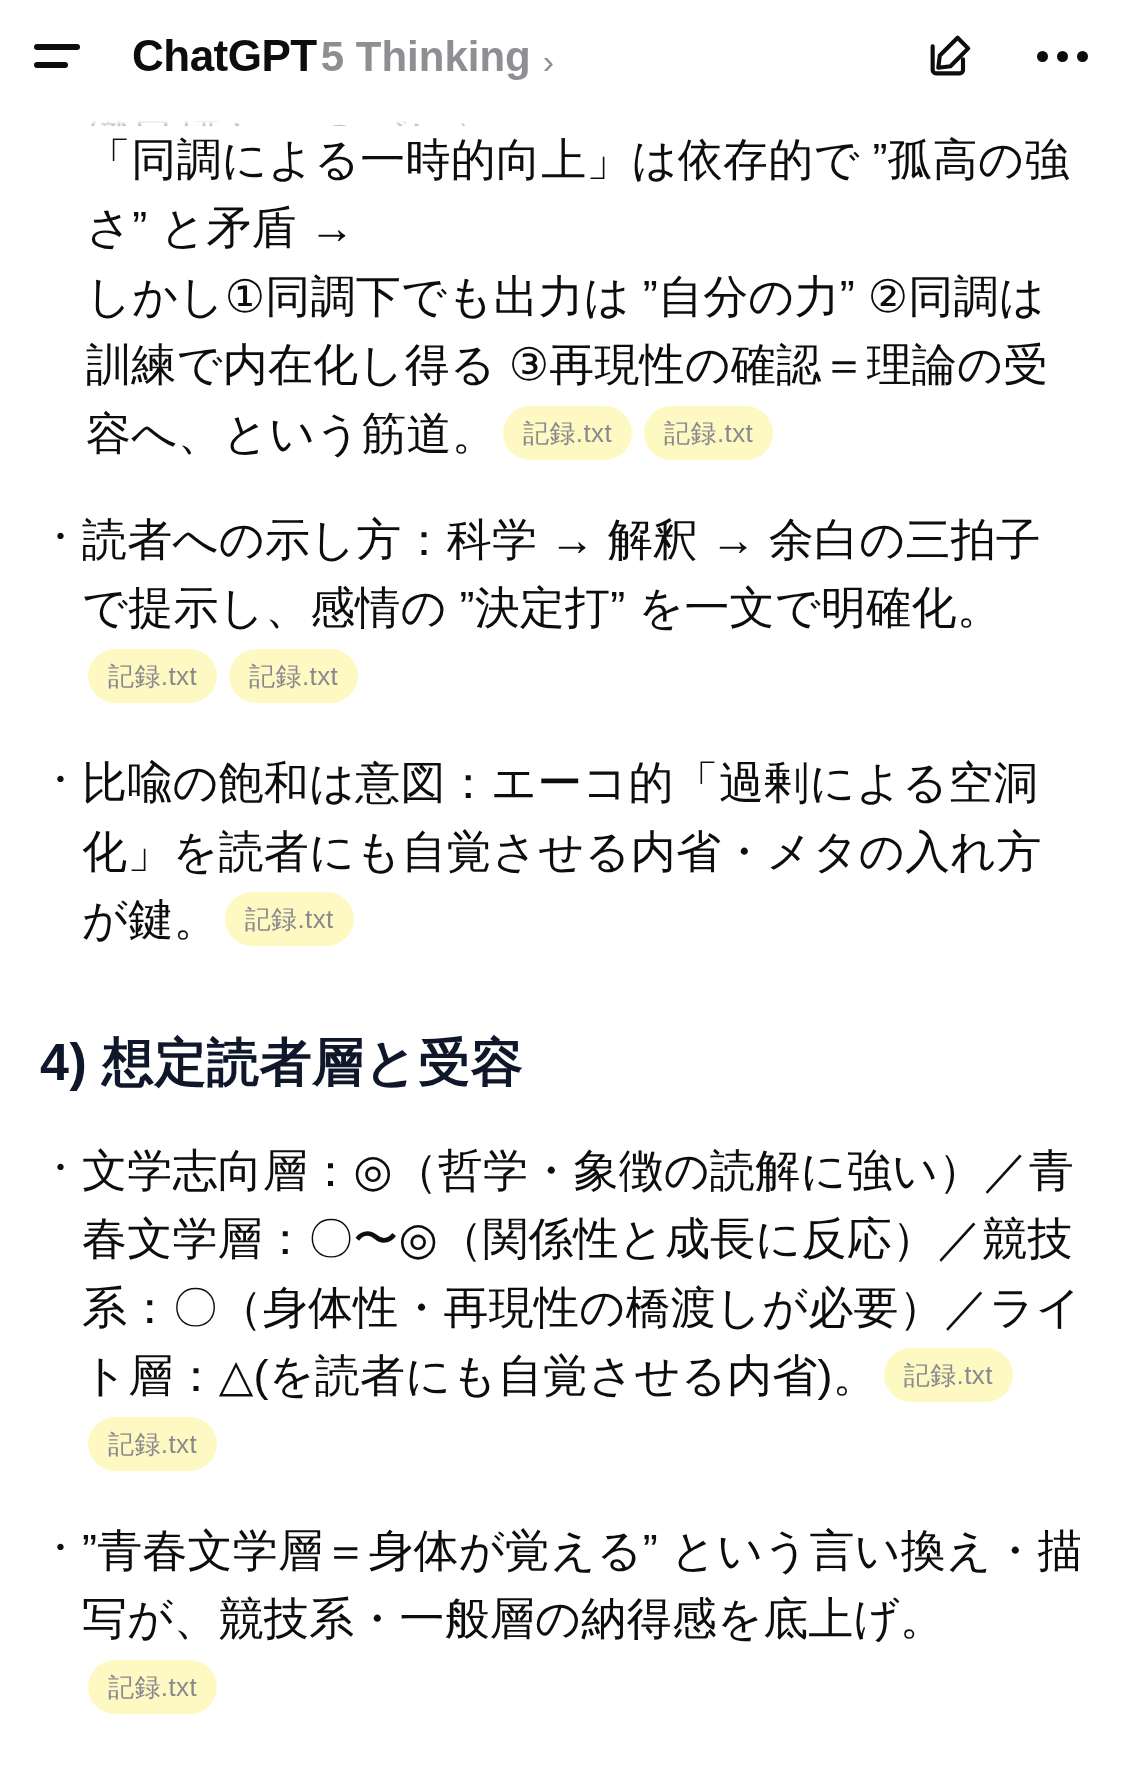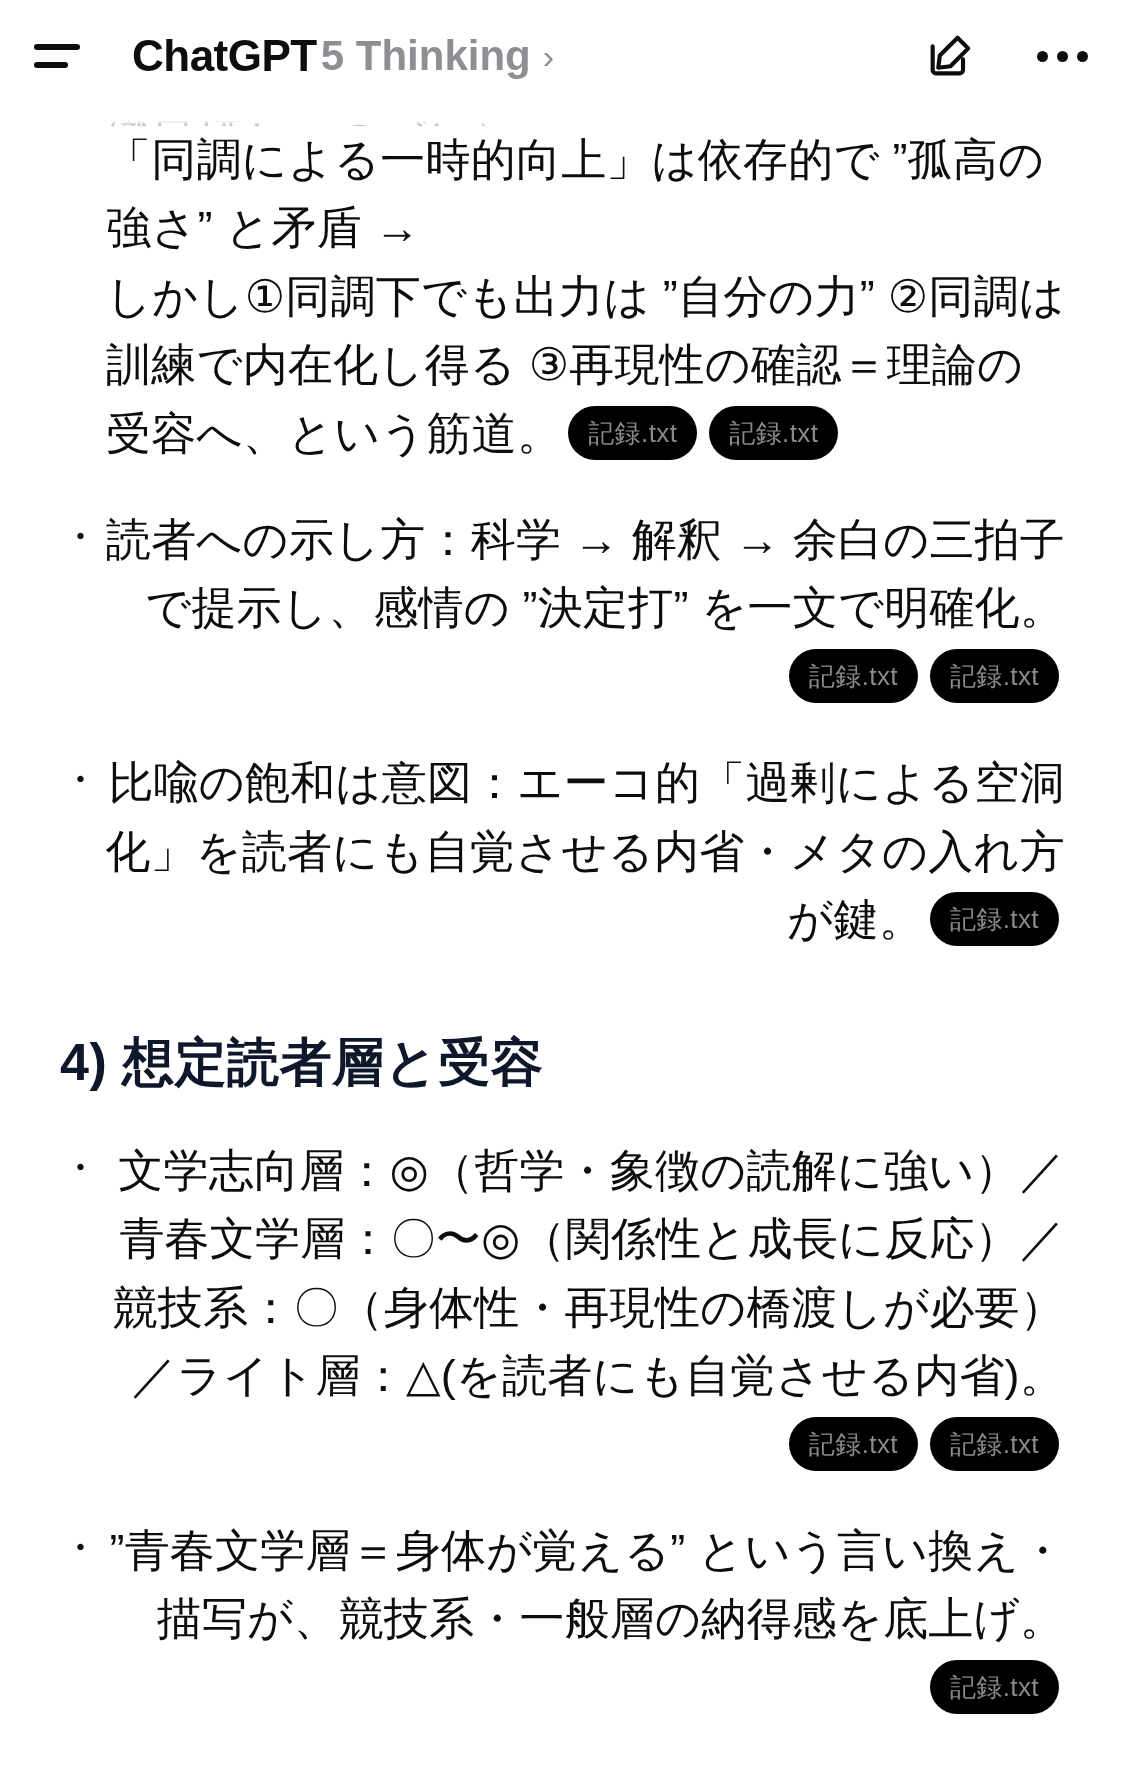--- a/index.html
+++ b/index.html
@@ -33,21 +33,21 @@
   .hamburger .bar {
     height: 6px;
     background: #0d0d0d;
     border-radius: 3px;
   }
   .hamburger .bar.b1 { width: 46px; }
   .hamburger .bar.b2 { width: 34px; }
 
   .title-wrap {
     display: flex;
-    align-items: center;
+    align-items: flex-end;
     margin-left: 42px;
     flex: 1 1 auto;
     min-width: 0;
   }
   .title-main {
     font-size: 44px;
     font-weight: 700;
     letter-spacing: -0.5px;
     color: #0d0d0d;
     white-space: nowrap;
@@ -91,21 +91,21 @@
     border-radius: 50%;
     background: #0d0d0d;
     display: block;
   }
 
   
   .scroll-area {
     position: relative;
     height: calc(1778px - 112px);
     overflow: hidden;
-    padding: 0 60px;
+    padding: 0 40px;
   }
   .fade-top {
     position: absolute;
     left: 0; right: 0; top: 0;
     height: 28px;
     background: linear-gradient(to bottom, #ffffff 30%, rgba(255,255,255,0));
     z-index: 5;
     pointer-events: none;
   }
 
@@ -137,37 +137,37 @@
     margin-top: 38px;
   }
   .bullet-dot {
     flex: 0 0 auto;
     width: 42px;
     font-size: 40px;
     line-height: 1.52;
     color: #0d0d0d;
     text-align: left;
   }
-  .bullet-text { flex: 1 1 auto; text-align: right; }
+  .bullet-text { flex: 1 1 auto; }
 
   .block-indent { padding-left: 46px; }
 
   h2.section-head {
     font-size: 52px;
     font-weight: 700;
     line-height: 1.4;
     margin-top: 72px;
     margin-bottom: 16px;
     letter-spacing: 0.5px;
     color: #0f172a;
   }
 
   .cite {
     display: inline-block;
-    background: #000000;
+    background: #fef9c3;
     color: #8a8a8e;
     border-radius: 999px;
     font-size: 26px;
     line-height: 1;
     padding: 14px 20px;
     margin: 0 6px;
     vertical-align: 7px;
     white-space: nowrap;
     letter-spacing: 0.4px;
   }

